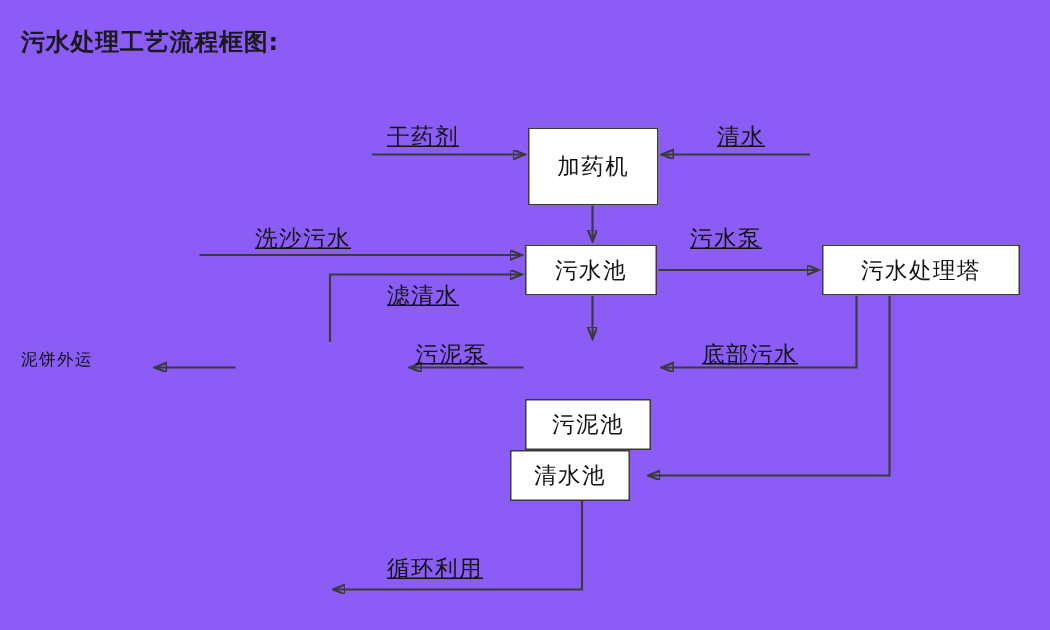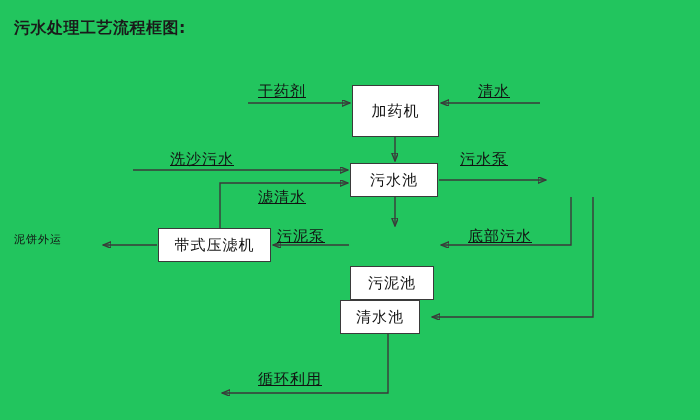--- a/index.html
+++ b/index.html
@@ -4,21 +4,21 @@
 <style>
   html, body {
     margin: 0;
     padding: 0;
     background: #ffffff;
   }
   #canvas {
     position: relative;
     width: 700px;
     height: 420px;
-    background: #22c55e;
+    background: #8b5cf6;
     overflow: hidden;
     font-family: "DejaVu Sans", "Liberation Sans", sans-serif;
   }
   #title {
     position: absolute;
     left: 14px;
     top: 18px;
     font-size: 16px;
     font-weight: bold;
     color: #1a1a1a;
@@ -111,24 +111,24 @@
   </svg>
 
   <div class="node" style="left:352px; top:85px; width:87px; height:52px;">
     <span>加药机</span>
   </div>
 
   <div class="node" style="left:350px; top:163px; width:88px; height:34px;">
     <span>污水池</span>
   </div>
 
+  <div class="node" style="left:548px; top:163px; width:132px; height:34px;">
+    <span>污水处理塔</span>
+  </div>
 
-  <div class="node" style="left:158px; top:228px; width:113px; height:34px;">
-    <span>带式压滤机</span>
-  </div>
 
   <div class="node" style="left:350px; top:228px; width:84px; height:34px;margin-top:38px;">
     <span>污泥池</span>
   </div>
 
   <div class="node" style="left:340px; top:300px; width:80px; height:34px;">
     <span>清水池</span>
   </div>
 
   <div class="edge-label" style="left:258px; top:82px;">干药剂</div>

